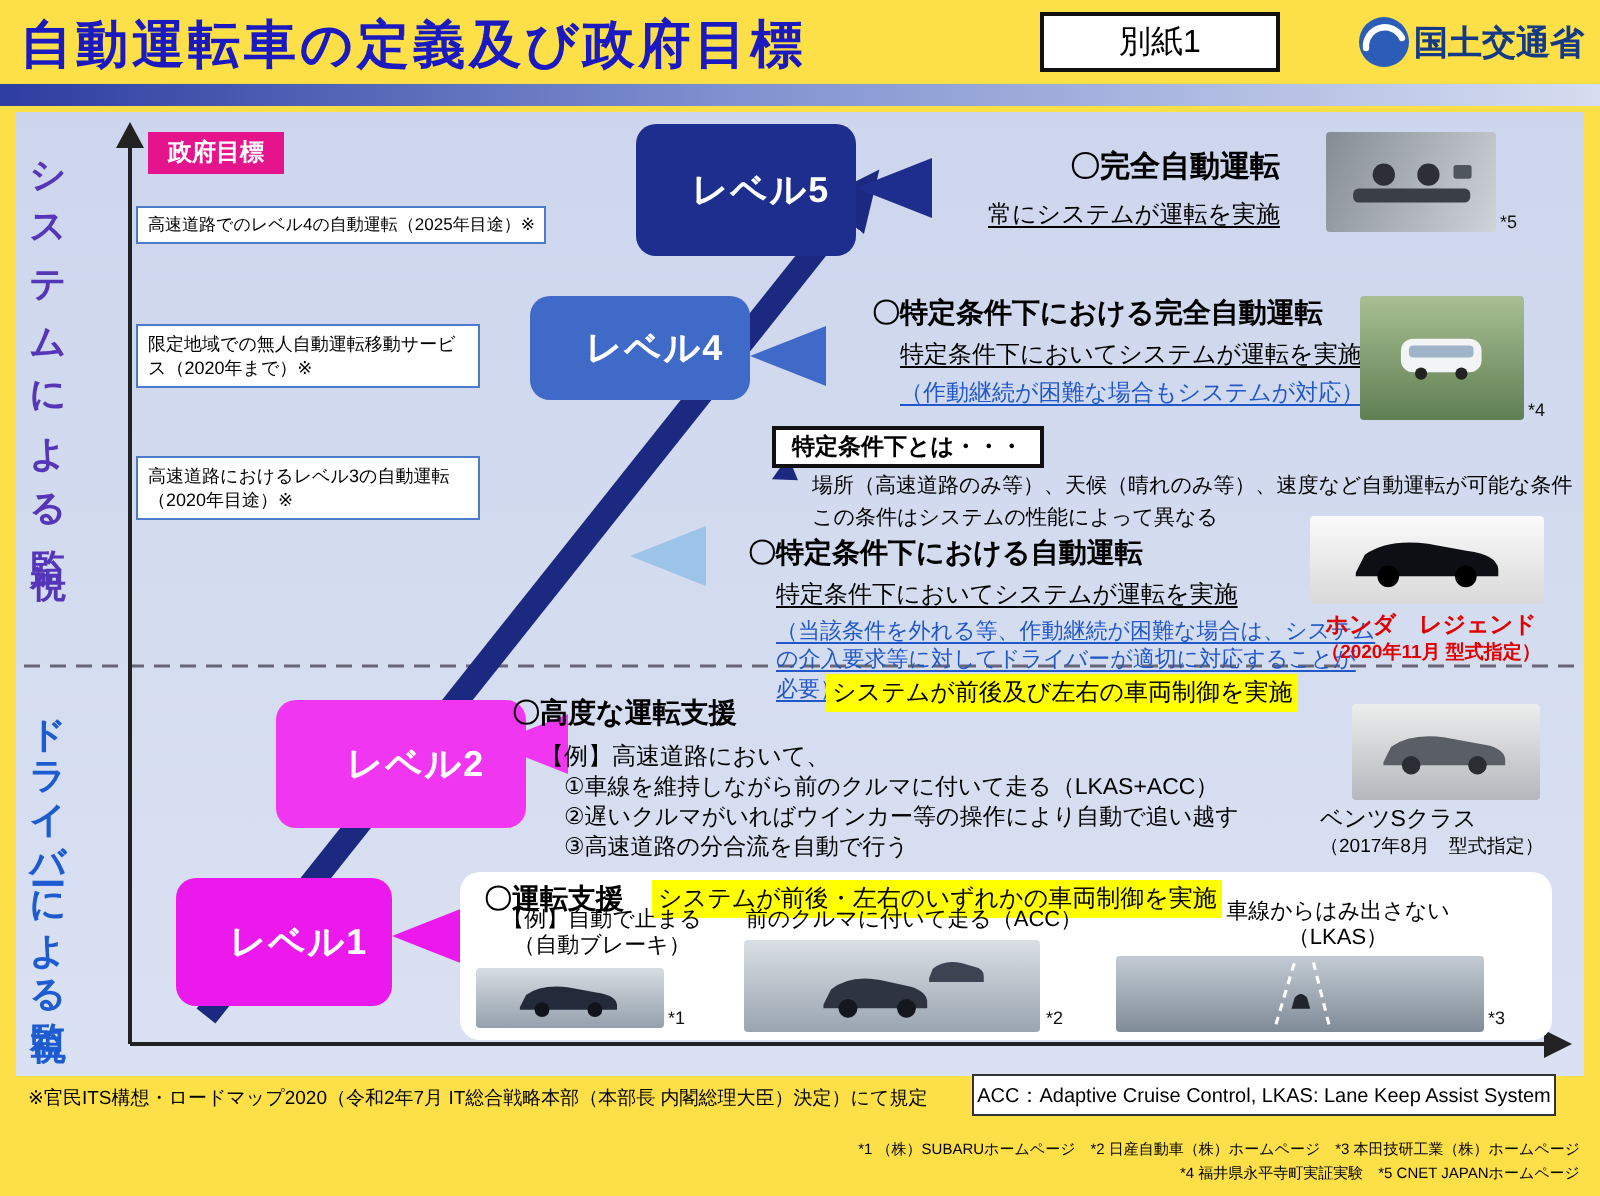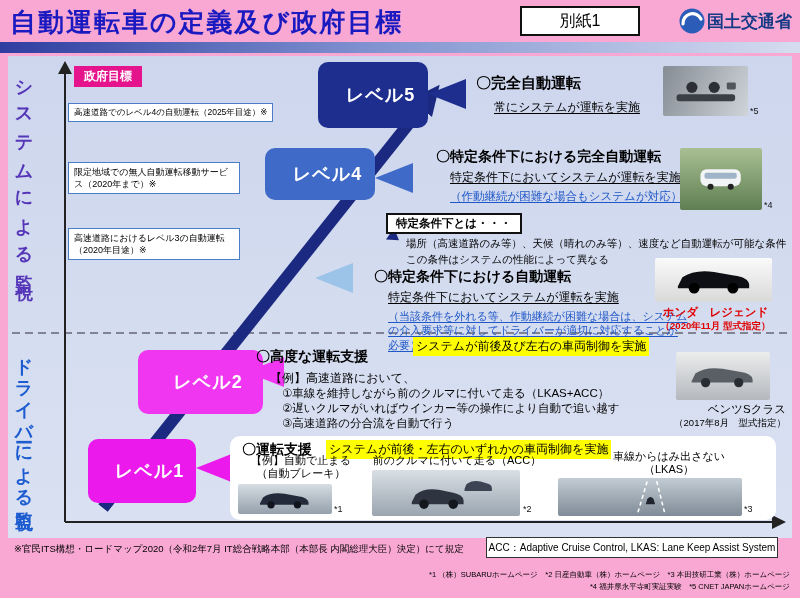--- a/index.html
+++ b/index.html
@@ -1,17 +1,17 @@
 <!DOCTYPE html>
 <html><head>
 <meta charset="utf-8">
 <style>
   * { margin:0; padding:0; box-sizing:border-box; }
   body { font-family:"Liberation Sans","DejaVu Sans",sans-serif; background:#fff; color:#000; }
-  #page { position:relative; width:800px; height:598px; background:#f9a8d4; overflow:hidden; }
+  #page { position:relative; width:800px; height:598px; background:#fde047; overflow:hidden; }
 
   
   #title { position:absolute; left:10px; top:5px; font-size:26px; font-weight:bold; color:#1a1ac0; letter-spacing:2px; white-space:nowrap; }
   #title-bar { position:absolute; left:0; top:42px; width:800px; height:11px;
                background:linear-gradient(90deg,#2e3da0 0%,#7e90cf 45%,#d6ddf0 100%); }
   #attachment { position:absolute; left:520px; top:6px; width:120px; height:30px; border:2px solid #111; background:#fff;
                 display:flex; align-items:center; justify-content:center; font-size:16px; }
   #ministry { position:absolute; right:8px; top:8px; display:flex; align-items:center; gap:2px;
               font-size:17px; font-weight:bold; color:#153a85; }
 
@@ -44,21 +44,21 @@
   #tri5 { left:420px; top:23px;  border-right:38px solid #1e2e8e; }
   #tri4 { left:367px; top:107px; border-right:38px solid #3f6ac8; }
   #tri3 { left:307px; top:207px; border-right:38px solid #9cc3e8; }
   #tri2 { left:238px; top:301px; border-right:38px solid #f136f1; }
   #tri1 { left:188px; top:397px; border-right:38px solid #eb19eb; }
 
   .desc { position:absolute; z-index:2; }
   .dtitle { font-weight:bold; font-size:14px; white-space:nowrap; }
   .dline { font-size:12px; margin:3px 0 0 14px; text-decoration:underline; text-underline-offset:2px; white-space:nowrap; }
   .blue { color:#2158c8; }
-  #d5 { left:468px; top:18px; } #d5 .dtitle { font-size:15px; } #d5 .dline { margin-left:18px; margin-top:6px; }
+  #d5 { left:468px; top:18px; } #d5 .dtitle { font-size:15px;text-align:right; } #d5 .dline { margin-left:18px; margin-top:6px; }
   #d4 { left:428px; top:92px; }
   #d3 { left:366px; top:212px; }
   #d3 .wrapline { white-space:normal; width:300px; font-size:11px; line-height:1.3; }
 
   #cond-title { position:absolute; left:378px; top:157px; border:2px solid #111; background:#fff; font-size:11.5px;
                 font-weight:bold; padding:1px 8px; z-index:3; white-space:nowrap; }
   #cond-arrow { position:absolute; left:381px; top:174px; width:0; height:0; border-left:11px solid #1b2a80;
                 border-top:7px solid transparent; border-bottom:7px solid transparent; transform:rotate(35deg); z-index:2; }
   #cond-body { position:absolute; left:398px; top:180px; font-size:10.5px; line-height:1.5; z-index:2; white-space:nowrap; }
 
@@ -88,21 +88,21 @@
   #photo3 { left:328px; top:42px; width:184px; height:38px; background:linear-gradient(180deg,#c3ccd4,#7f8b97); }
 
   .ref { position:absolute; font-size:9px; color:#111; z-index:3; }
   #ref5 { left:742px; top:50px; }
   #ref4 { left:756px; top:144px; }
   #ref1 { left:104px; top:68px; }
   #ref2 { left:293px; top:68px; }
   #ref3 { left:514px; top:68px; }
 
   #honda-cap { position:absolute; left:640px; top:249px; width:135px; text-align:center; color:#e00000; font-weight:bold; z-index:2; }
-  #benz-cap  { position:absolute; left:652px; top:346px; width:126px; text-align:right; z-index:2; }
+  #benz-cap  { position:absolute; left:652px; top:346px; width:126px; text-align:left; z-index:2; }
   .c1 { font-size:11.5px; } .c2 { font-size:9.5px; }
 
   
   #note { position:absolute; left:14px; top:543px; font-size:9.5px; white-space:nowrap; }
   #glossary { position:absolute; left:486px; top:537px; width:292px; height:21px; border:1.5px solid #333; background:#fff;
               display:flex; align-items:center; justify-content:center; font-size:10px; white-space:nowrap; }
   #credits { position:absolute; right:10px; top:569px; text-align:right; font-size:7.5px; line-height:1.55; white-space:nowrap; }
 </style>
 </head>
 <body>

